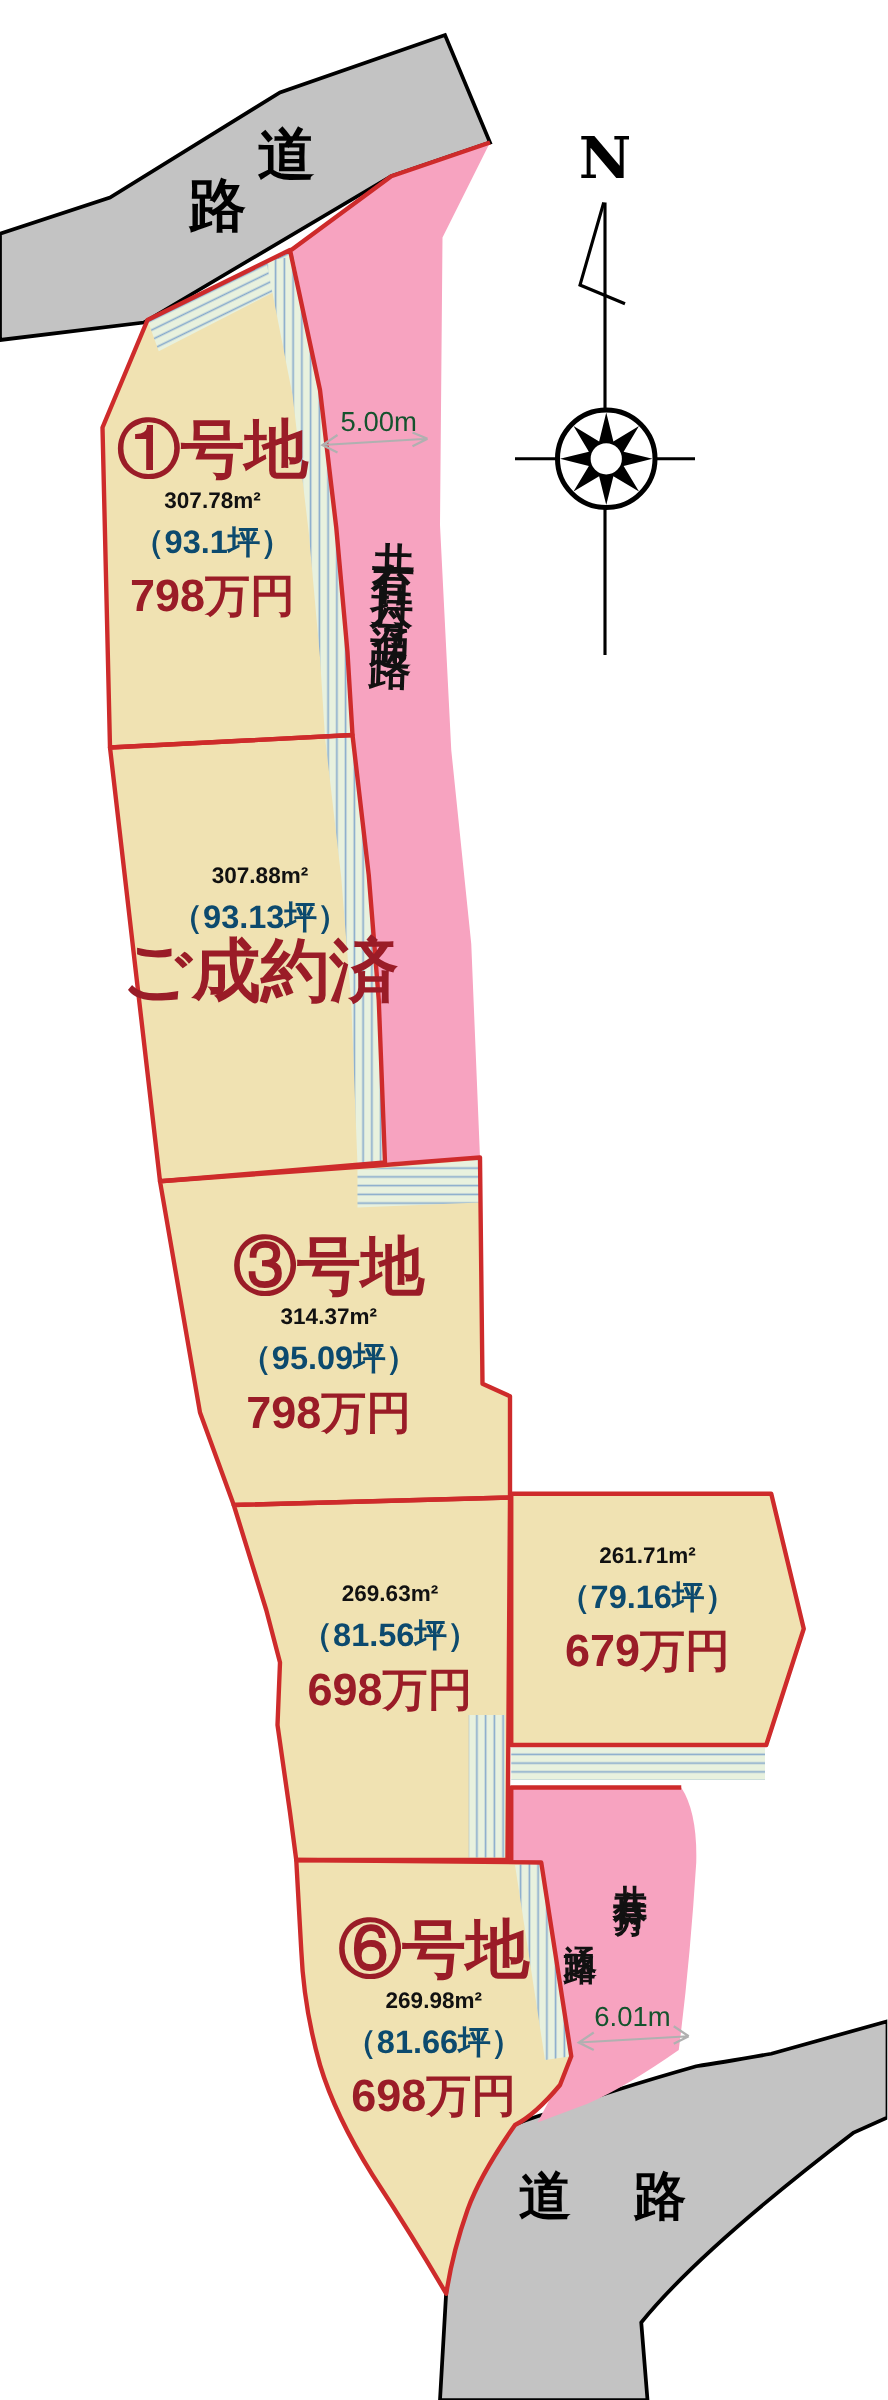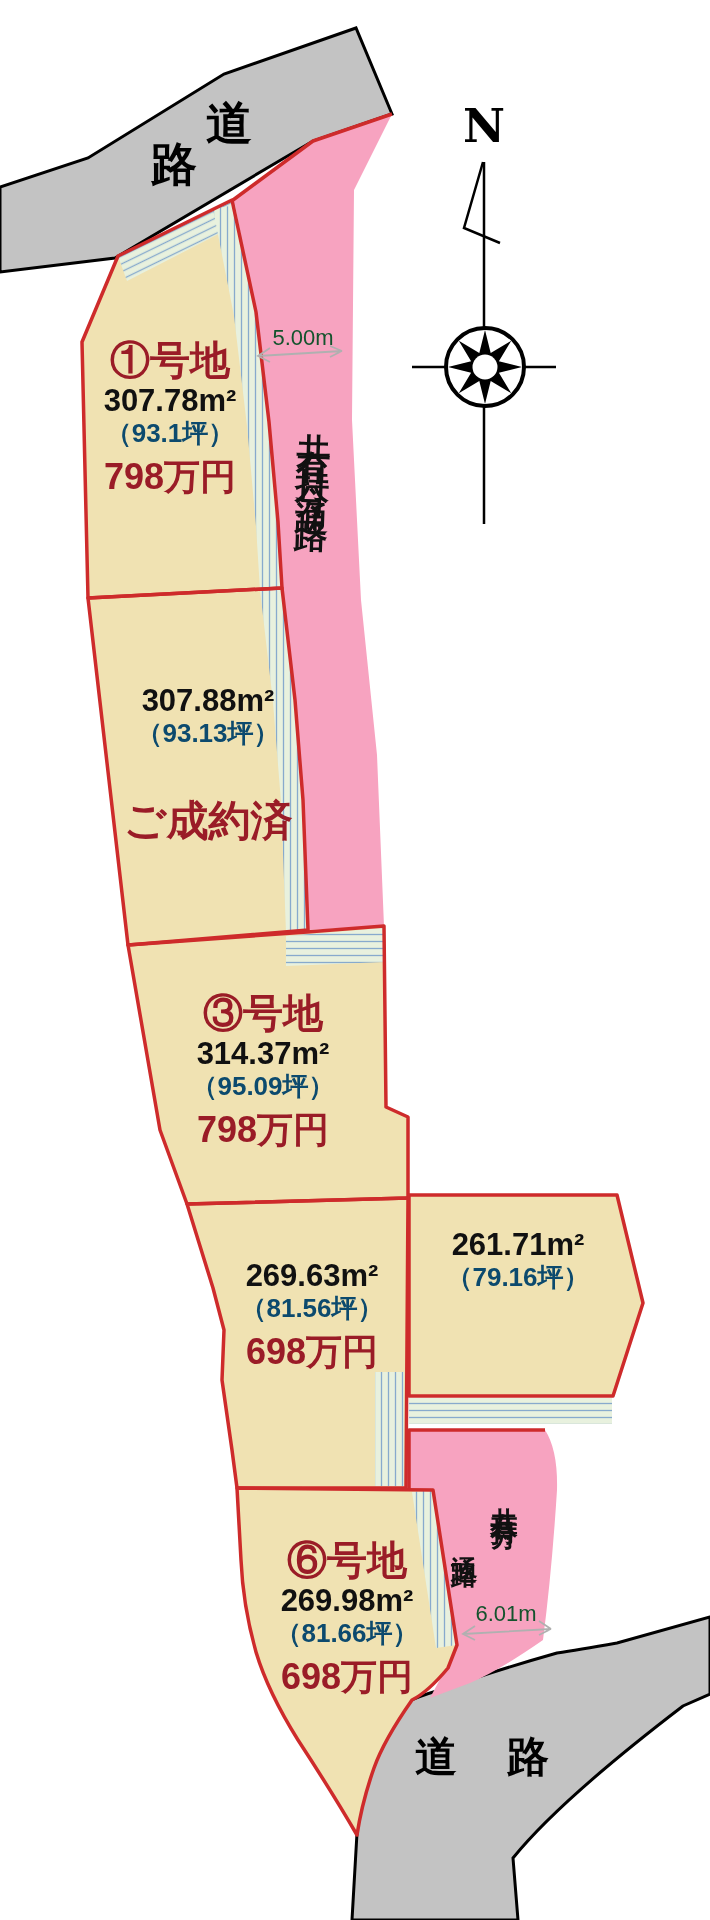--- a/index.html
+++ b/index.html
@@ -10,25 +10,25 @@
   .road-char{font-size:46px;color:#000;}
   .road-bottom{font-size:42px;color:#000;letter-spacing:4px;}
   .compass-n{font-family:"DejaVu Serif",serif;font-size:46px;font-weight:600;color:#000;}
   .dim{font-size:22px;color:#14532d;font-weight:normal;}
   .vtext{position:absolute;writing-mode:vertical-rl;text-orientation:upright;
          font-weight:bold;color:#111;line-height:1;}
   .vtext.big{font-size:34px;letter-spacing:17px;transform:rotate(2deg);}
   .vtext.small{font-size:27px;letter-spacing:5px;}
   .lot-label{position:absolute;text-align:center;transform:translateX(-50%);}
   .lot-label span{display:block;white-space:nowrap;}
-  .num{font-size:40px;color:#9a1c27;font-weight:bold;line-height:48px;}
-  .area{font-size:31px;color:#111;font-weight:bold;line-height:33px;}
+  .num{font-size:51px;color:#9a1c27;font-weight:bold;line-height:48px;}
+  .area{font-size:18px;color:#111;font-weight:bold;line-height:33px;}
   .tsubo{font-size:26px;color:#0c4a6e;font-weight:bold;line-height:33px;}
   .price{font-size:36px;color:#9a1c27;font-weight:bold;line-height:53px;}
-  .price.sold{font-size:42px;margin-top:44px;}
+  .price.sold{font-size:55px;}
 </style>
 </head>
 <body>
 
 <div class="stage">
 
   <svg width="710" height="1920" viewBox="0 0 710 1920">
     <defs>
       <pattern id="stV" width="7" height="7" patternUnits="userSpaceOnUse">
         <rect width="7" height="7" fill="#e8f1de"></rect>
@@ -124,20 +124,21 @@
 
   <div class="lot-label" style="left:312px;top:1259px;">
     <span class="area">269.63m²</span>
     <span class="tsubo">（81.56坪）</span>
     <span class="price">698万円</span>
   </div>
 
   <div class="lot-label" style="left:518px;top:1228px;">
     <span class="area">261.71m²</span>
     <span class="tsubo">（79.16坪）</span>
+    <span class="price">679万円</span>
   </div>
 
   <div class="lot-label" style="left:347px;top:1536px;">
     <span class="num">⑥号地</span>
     <span class="area">269.98m²</span>
     <span class="tsubo">（81.66坪）</span>
     <span class="price">698万円</span>
   </div>
 
 </div>

